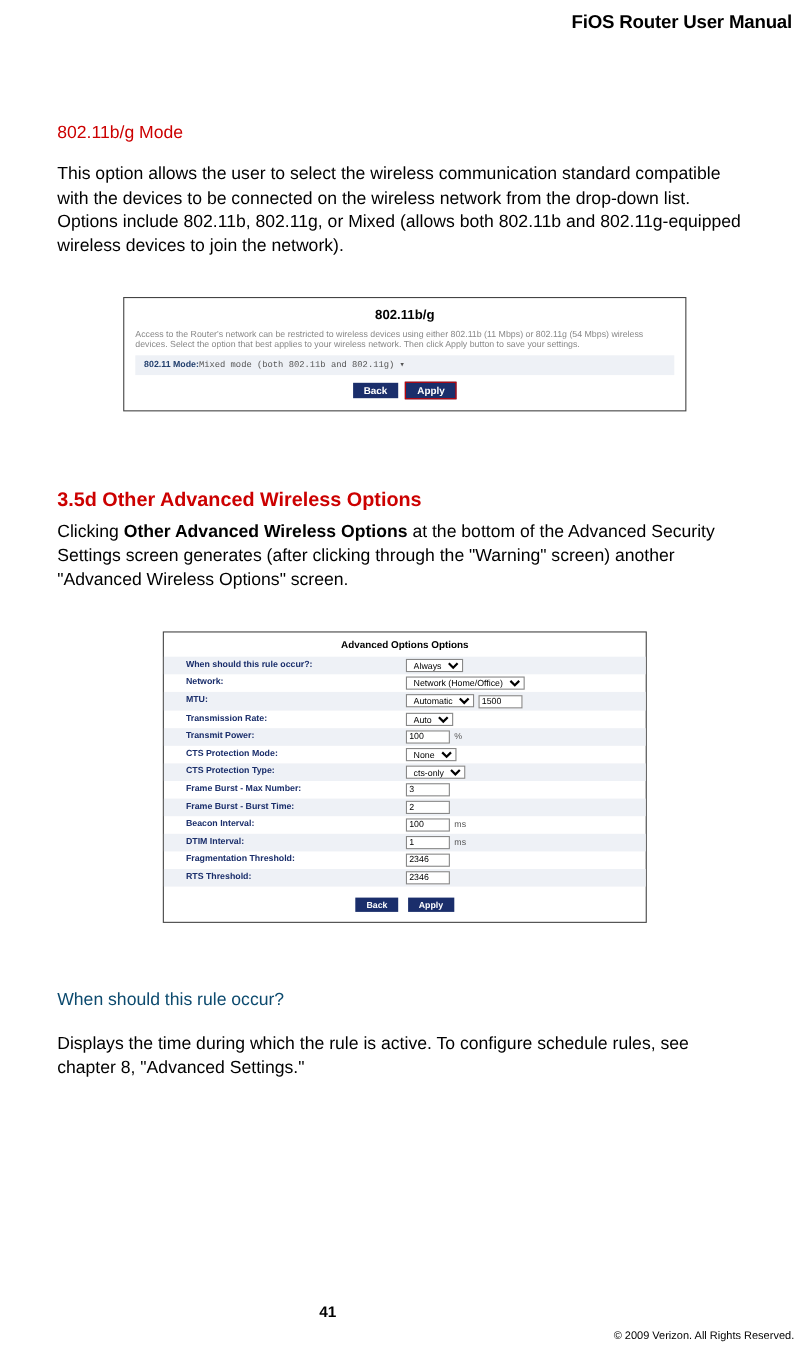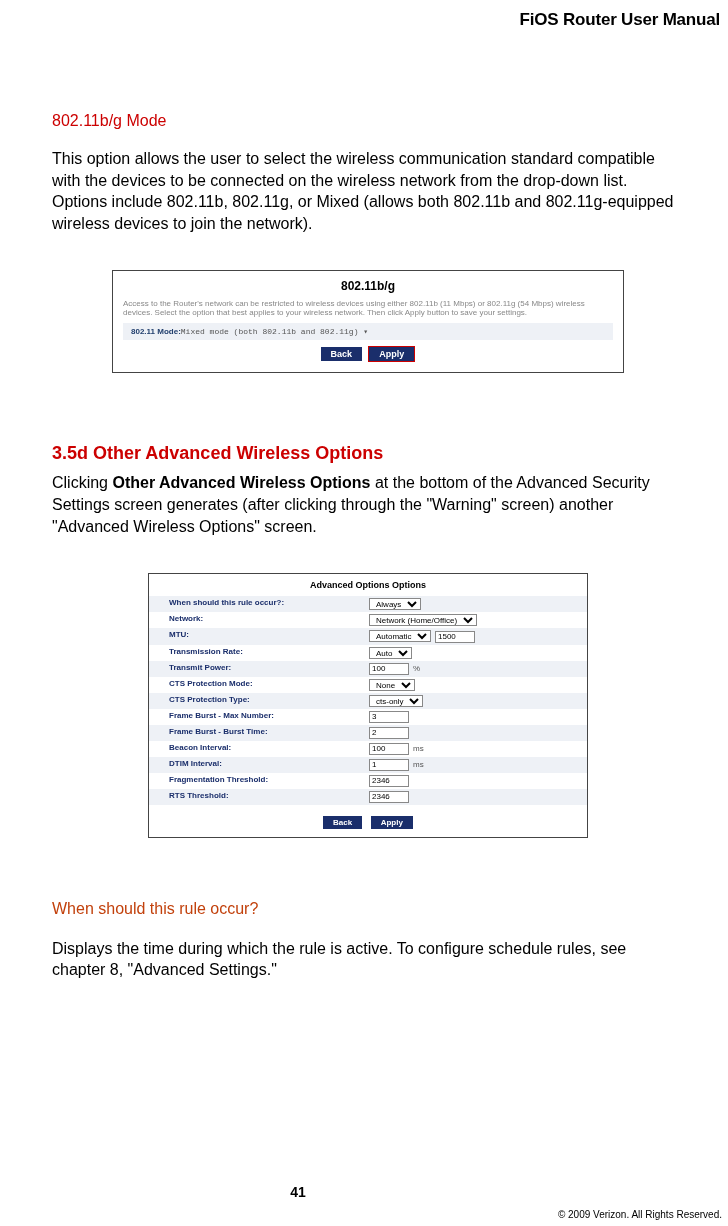--- a/index.html
+++ b/index.html
@@ -60,21 +60,21 @@
   .fig-box2 .row2 .ctrl { flex: 1; }
   .fig-box2 .row2 .unit { color: #555; font-size: 8px; margin-left: 4px; }
   .mini-select, .mini-input {
     font-size: 8px; border: 1px solid #888; background: #fff; padding: 0 2px; height: 12px;
     font-family: inherit;
   }
   .mini-input { width: 40px; }
   .fig-box2 .btns { text-align: center; margin-top: 6px; }
   .btn2 { display:inline-block; background:#1a2e6b; color:#fff; font-size:8px; font-weight:700; padding:2px 10px; margin:0 2px;}
 
-  .rule-q { color:#c2410c; font-size:16px; margin-top: 62px; margin-bottom: 20px; }
+  .rule-q { color:#0c4a6e; font-size:16px; margin-top: 62px; margin-bottom: 20px; }
 
   .page-num { position: absolute; bottom: 26px; left: 0; width: 596px; text-align: center; font-weight: 700; font-size: 14px; }
   .copyright { position: absolute; bottom: 6px; right: 6px; font-size: 10px; margin-top: 29px; }
 </style>
 </head>
 <body>
 
 <div class="page-header">FiOS Router User Manual</div>
 
 <div class="content">

